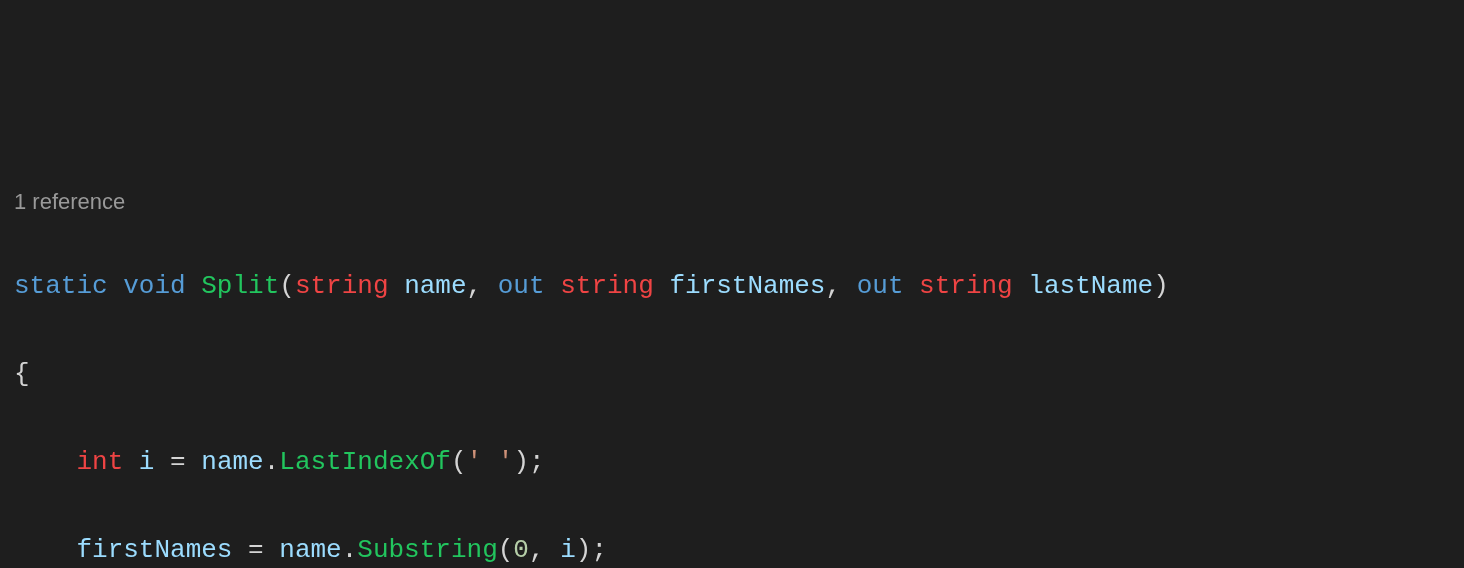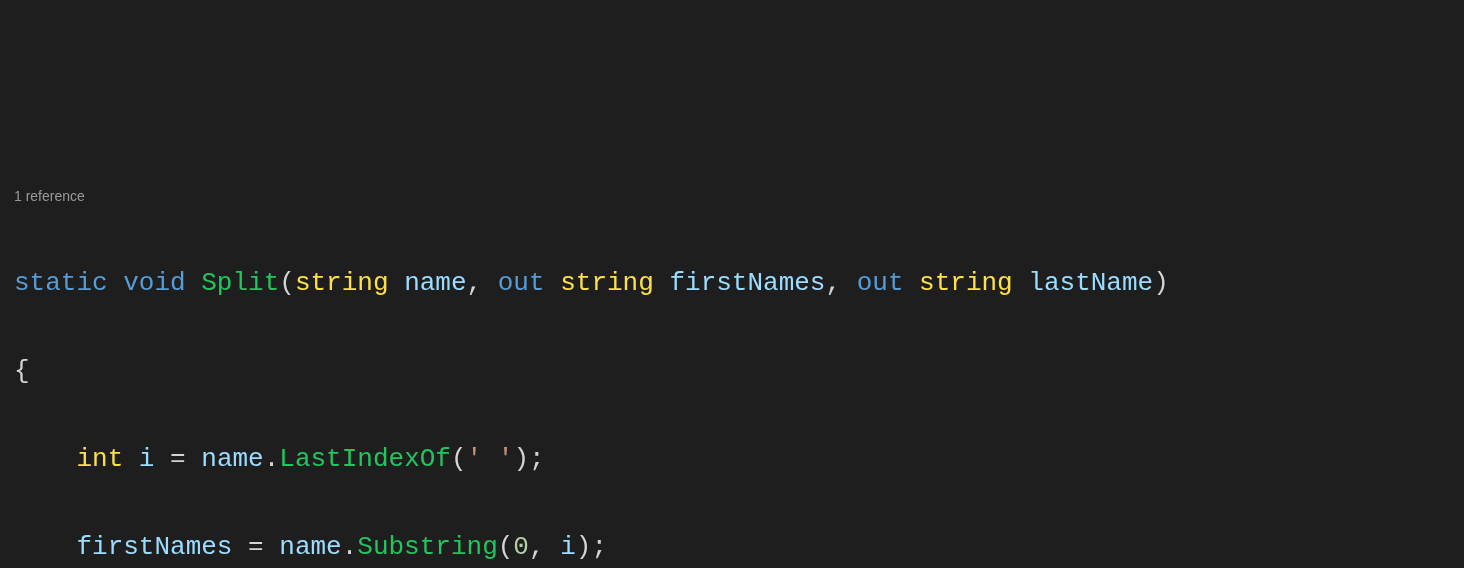--- a/index.html
+++ b/index.html
@@ -12,30 +12,30 @@
       font-family: 'Consolas', 'Courier New', monospace;
       font-size: 26px;
       color: #d4d4d4;
       padding: 10px 0 0 14px;
       line-height: 1.7;
       white-space: pre;
       overflow: hidden;
     }
     .codelens {
       color: #999999;
-      font-size: 14px;
+      font-size: 22px;
       font-family: -apple-system, 'Segoe UI', sans-serif;
       line-height: 1.4;
-      margin-bottom: 10px;
+      margin-bottom: 2px;
     }
     .line {
       height: 44px;
     }
     .keyword { color: #569cd6; margin-top: 24px; }
-    .type { color: #fde047; }
+    .type { color: #ef4444; }
     .method { color: #22c55e; }
     .param { color: #9cdcfe; }
     .variable { color: #9cdcfe; }
     .punct { color: #d4d4d4; }
     .number { color: #b5cea8; }
     .string { color: #ce9178; }
   </style>
 </head>
 <body>
 

